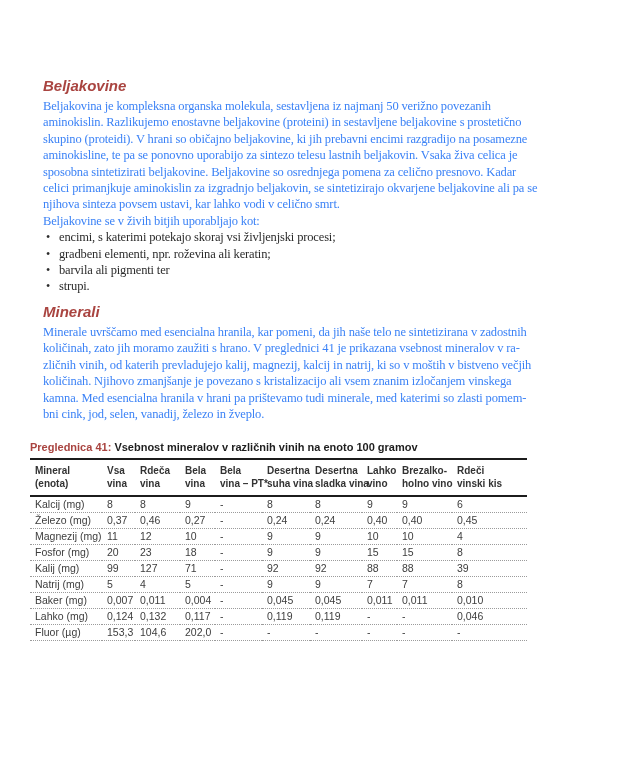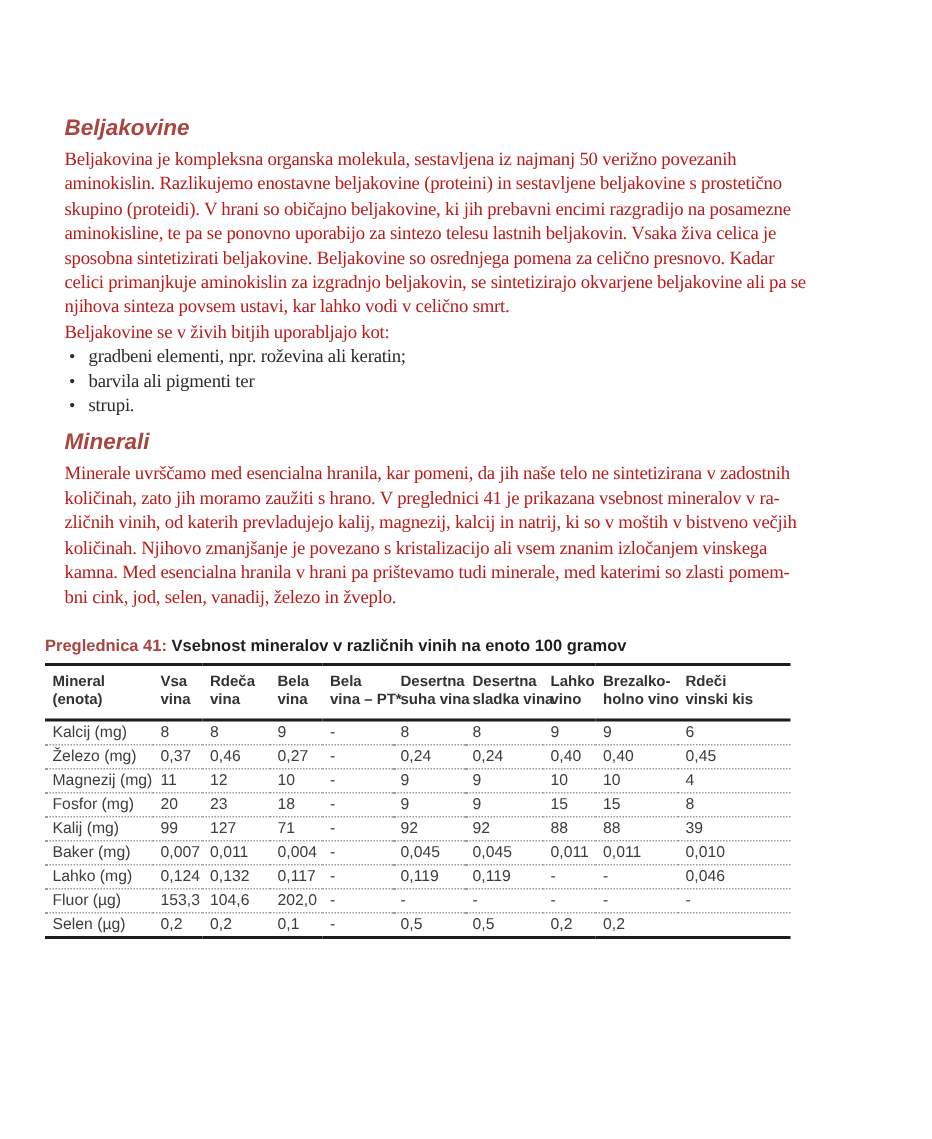--- a/index.html
+++ b/index.html
@@ -24,21 +24,21 @@
   }
   .red-heading.first { margin-top: 78px; }
   .red-heading.second { margin-top: 9px; }
   .body-par {
     margin: 0 0 0 43px;
     width: 562px;
     font-size: 12.5px;
     line-height: 16.4px;
     letter-spacing: -0.15px;
     white-space: pre-line;
-    color: #b91c1c;
+    color: #3b82f6;
   }
   .list-intro { white-space: normal; }
   ul.bullets {
     margin: 0 0 0 46px;
     padding: 0;
     list-style: none;
     width: 540px;
   }
   ul.bullets li {
     position: relative;
@@ -121,20 +121,21 @@
 aminokislin. Razlikujemo enostavne beljakovine (proteini) in sestavljene beljakovine s prostetično
 skupino (proteidi). V hrani so običajno beljakovine, ki jih prebavni encimi razgradijo na posamezne
 aminokisline, te pa se ponovno uporabijo za sintezo telesu lastnih beljakovin. Vsaka živa celica je
 sposobna sintetizirati beljakovine. Beljakovine so osrednjega pomena za celično presnovo. Kadar
 celici primanjkuje aminokislin za izgradnjo beljakovin, se sintetizirajo okvarjene beljakovine ali pa se
 njihova sinteza povsem ustavi, kar lahko vodi v celično smrt.</p>
 
   <p class="body-par list-intro">Beljakovine se v živih bitjih uporabljajo kot:</p>
 
   <ul class="bullets">
+    <li>encimi, s katerimi potekajo skoraj vsi življenjski procesi;</li>
     <li>gradbeni elementi, npr. roževina ali keratin;</li>
     <li>barvila ali pigmenti ter</li>
     <li>strupi.</li>
   </ul>
 
   <h2 class="red-heading second">Minerali</h2>
 
   <p class="body-par">Minerale uvrščamo med esencialna hranila, kar pomeni, da jih naše telo ne sintetizirana v zadostnih
 količinah, zato jih moramo zaužiti s hrano. V preglednici 41 je prikazana vsebnost mineralov v ra-
 zličnih vinih, od katerih prevladujejo kalij, magnezij, kalcij in natrij, ki so v moštih v bistveno večjih
@@ -239,20 +240,32 @@
           <td>127</td>
           <td>71</td>
           <td>-</td>
           <td>92</td>
           <td>92</td>
           <td>88</td>
           <td>88</td>
           <td>39</td>
         </tr>
         <tr>
+          <td>Natrij (mg)</td>
+          <td>5</td>
+          <td>4</td>
+          <td>5</td>
+          <td>-</td>
+          <td>9</td>
+          <td>9</td>
+          <td>7</td>
+          <td>7</td>
+          <td>8</td>
+        </tr>
+        <tr>
           <td>Baker (mg)</td>
           <td>0,007</td>
           <td>0,011</td>
           <td>0,004</td>
           <td>-</td>
           <td>0,045</td>
           <td>0,045</td>
           <td>0,011</td>
           <td>0,011</td>
           <td>0,010</td>

